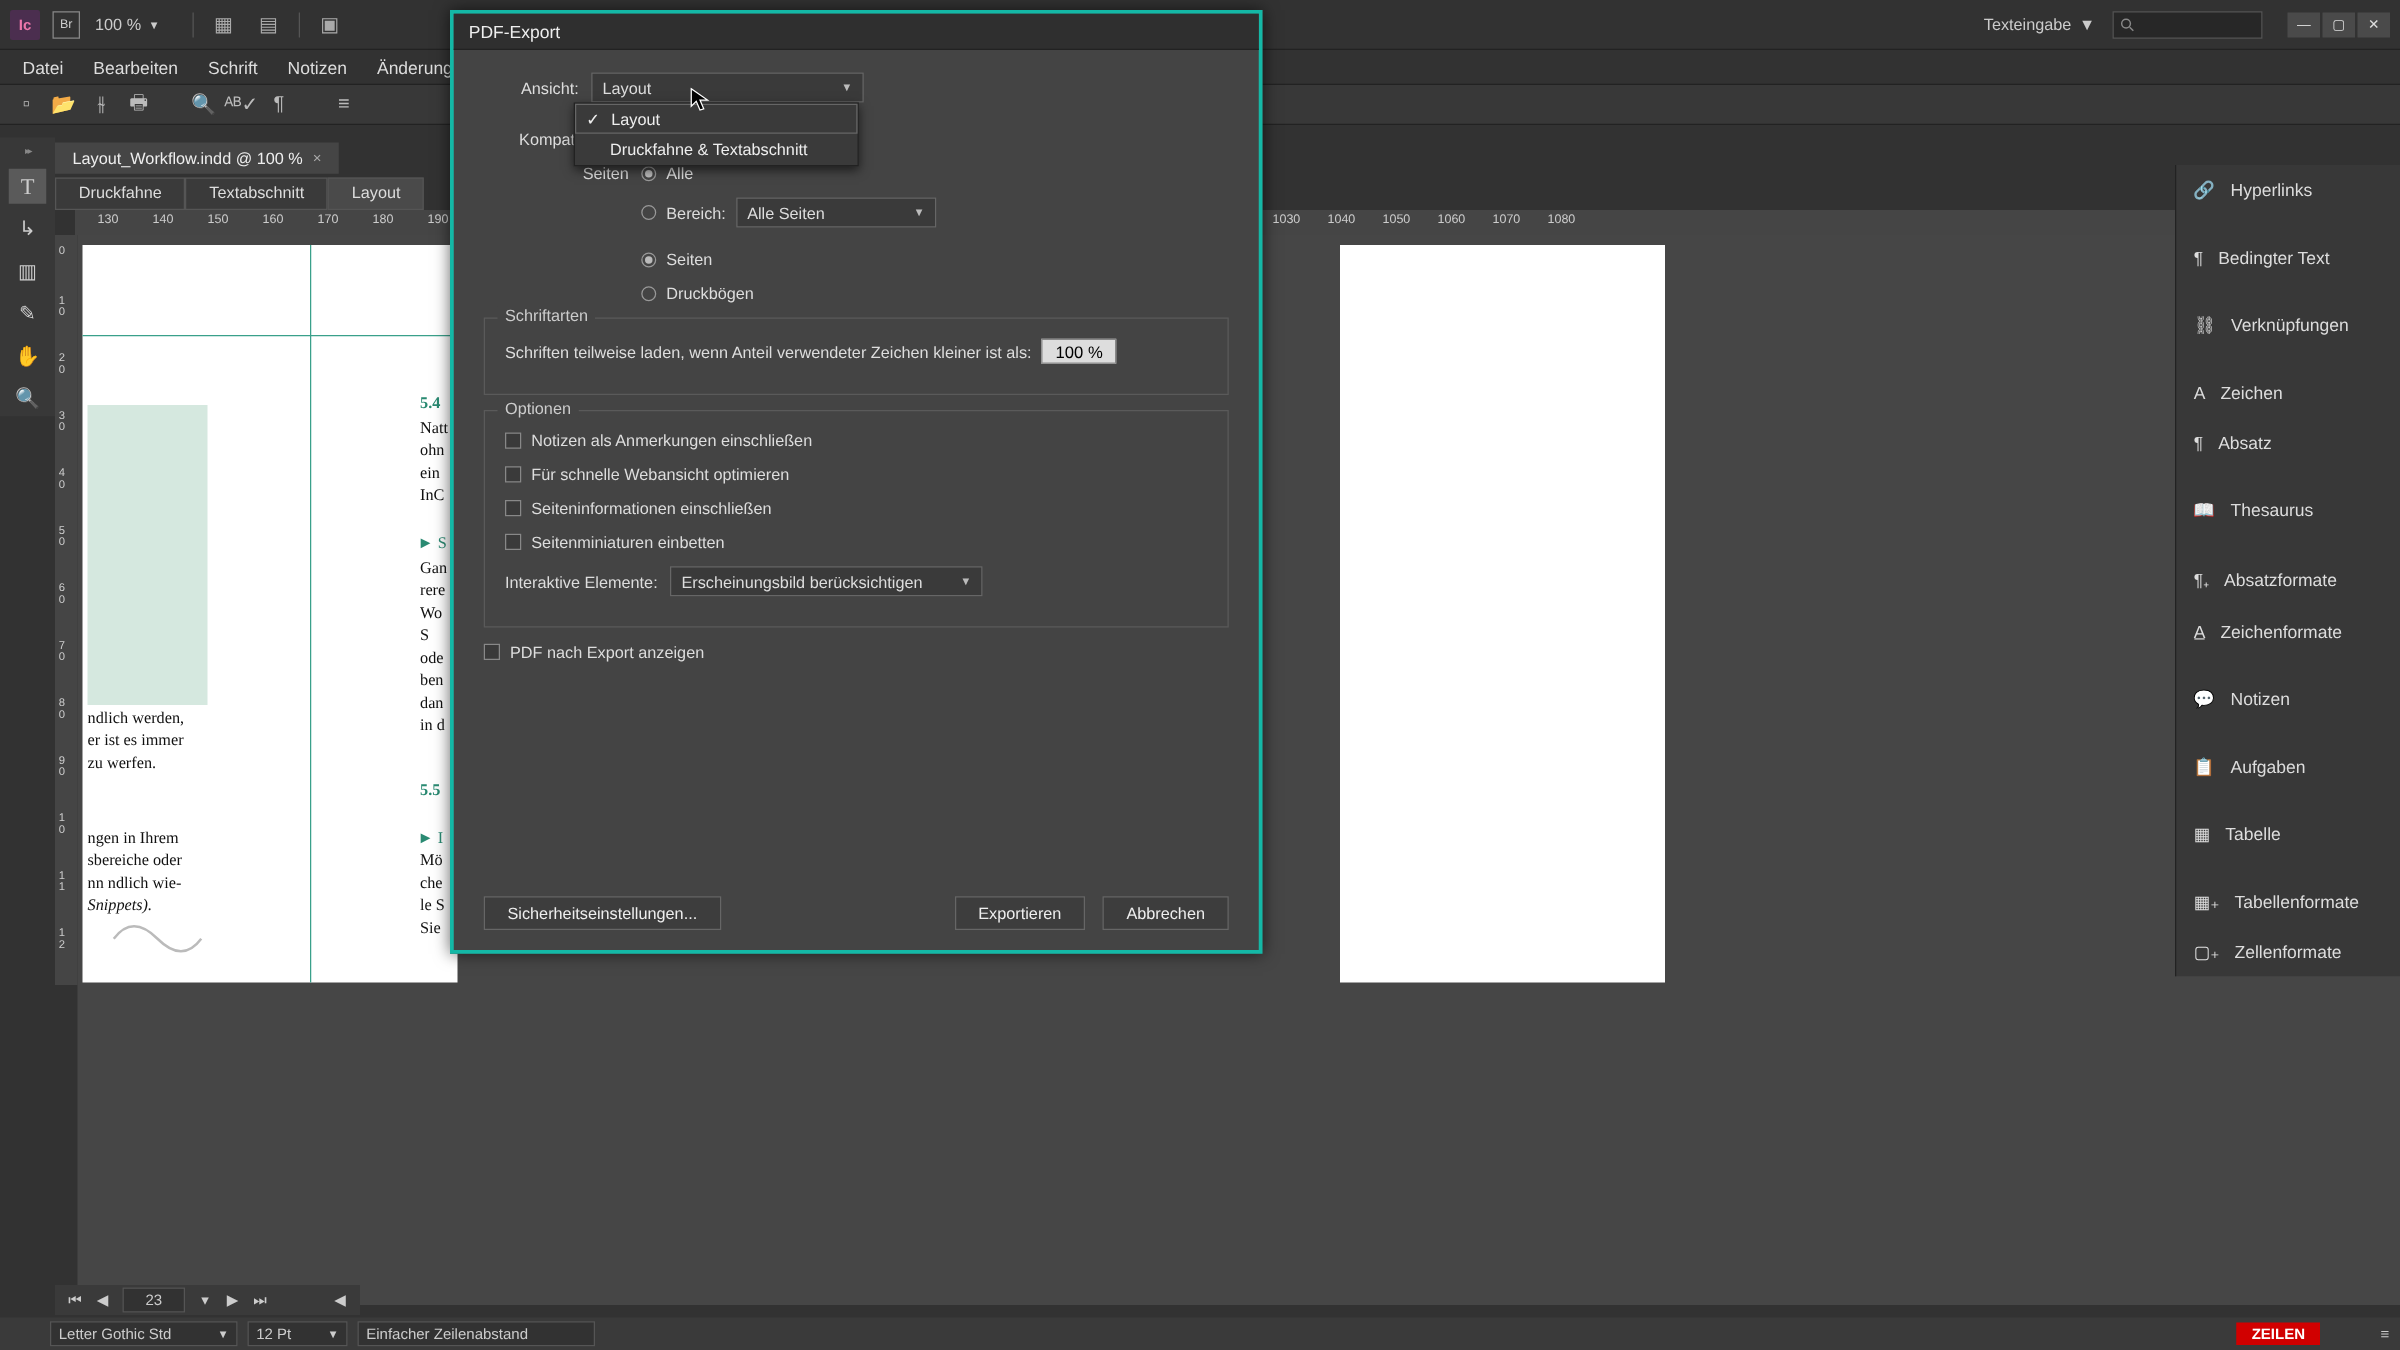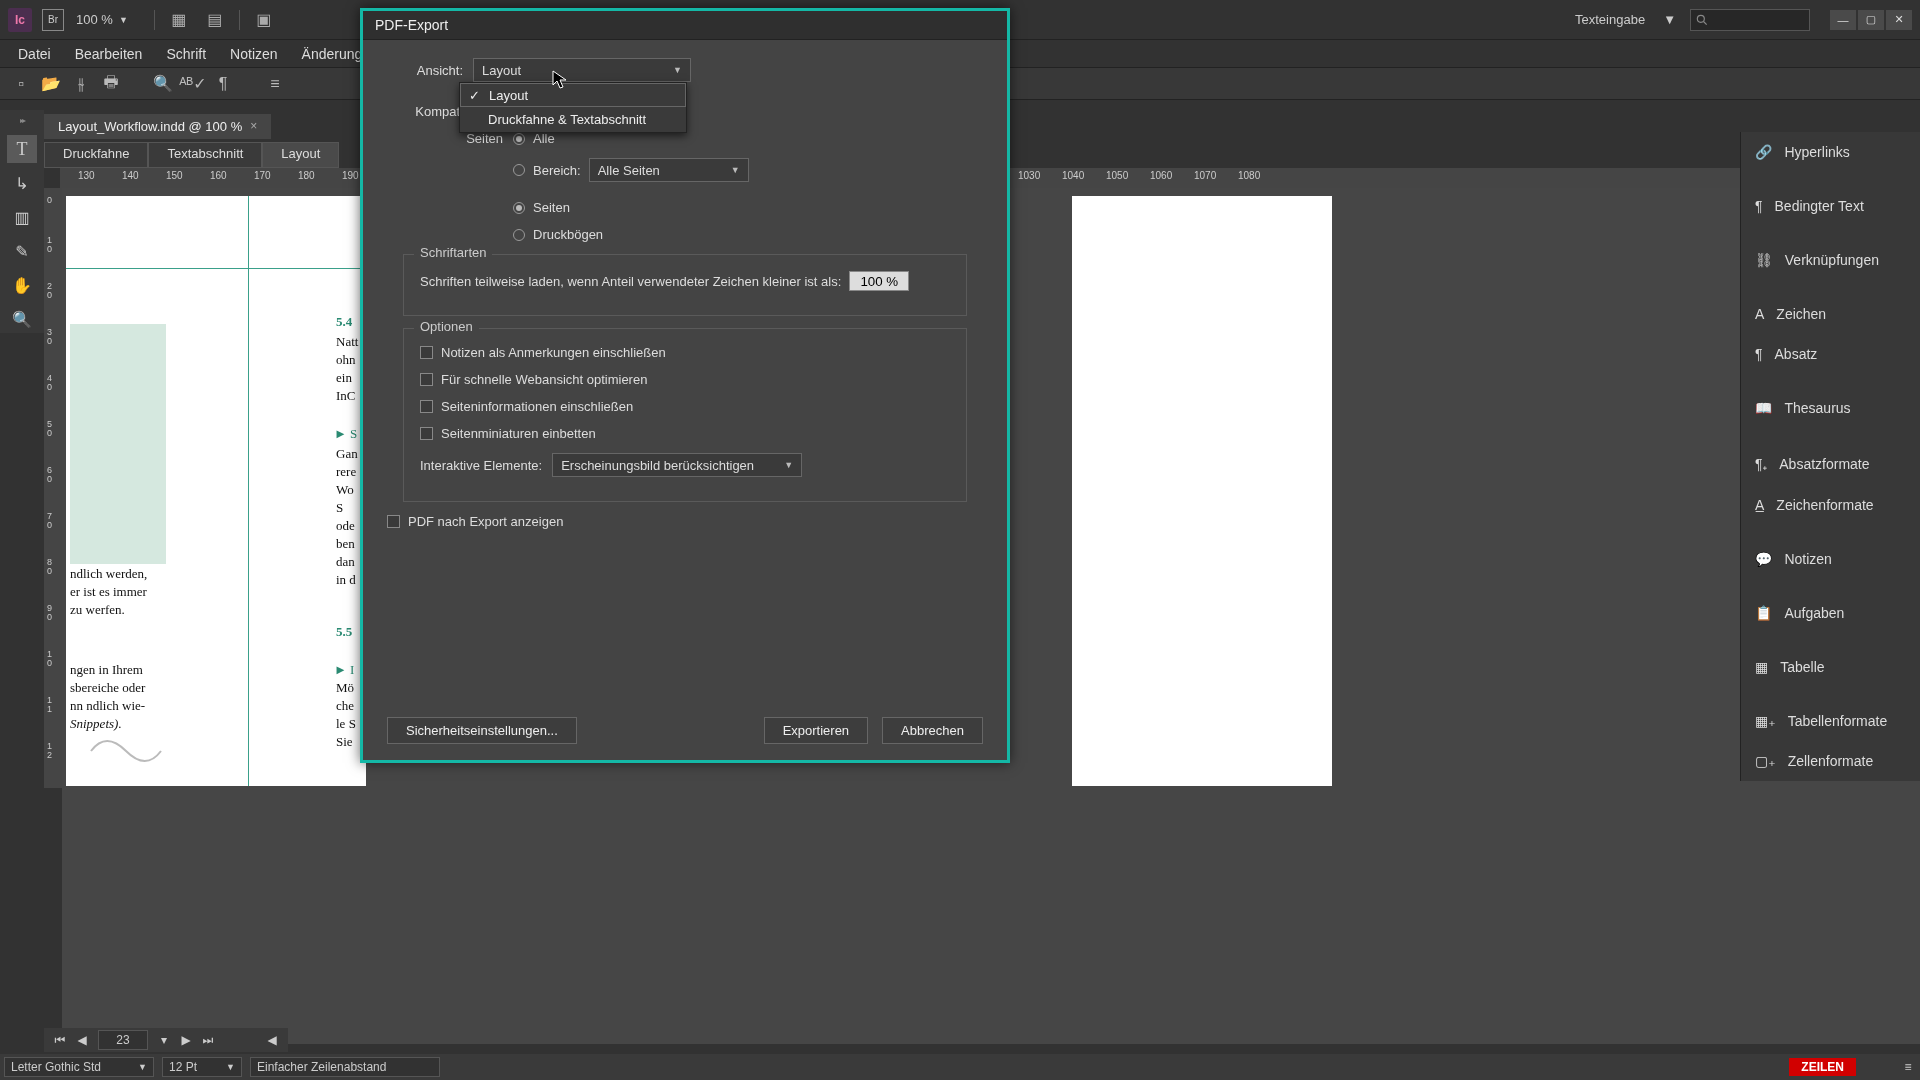--- a/index.html
+++ b/index.html
@@ -7,21 +7,21 @@
 
 
 .titlebar { height: 40px; background: #323232; display: flex; align-items: center; padding: 0 8px; border-bottom: 1px solid #222; }
 .titlebar .logo { width: 24px; height: 24px; background:#4b2e4f; color:#e7a; font-weight:bold; display:flex;align-items:center;justify-content:center;font-size:12px;border-radius:2px;margin-right:10px;}
 .titlebar .br { width:22px;height:22px;border:1px solid #888;color:#ccc;font-size:10px;display:flex;align-items:center;justify-content:center;margin-right:12px;}
 .zoom-sel { color:#ccc; font-size:13px; display:flex;align-items:center;gap:6px;margin-right:20px;}
 .zoom-sel .chev { font-size:9px;}
 .tb-ic { width:24px;height:20px;display:flex;align-items:center;justify-content:center;color:#aaa;margin:0 6px;}
 .tb-sep{width:1px;height:20px;background:#555;margin:0 6px;}
 .spacer{flex:1;}
-.te-box{color:#ccc;font-size:13px;margin-right:14px;display:flex;align-items:center;gap:18px;}
+.te-box{color:#ccc;font-size:13px;margin-right:14px;display:flex;align-items:center;gap:6px;}
 .search-box{width:120px;height:22px;background:#272727;border:1px solid #555;display:flex;align-items:center;padding:0 4px;}
 .search-box svg{stroke:#888;}
 .win-btns{display:flex;gap:2px;margin-left:20px;}
 .win-btn{width:26px;height:20px;background:#4a4a4a;display:flex;align-items:center;justify-content:center;color:#ddd;font-size:11px;}
 
 
 .menubar{height:28px;background:#323232;display:flex;align-items:center;padding:0 6px;gap:0;border-bottom:1px solid #222;}
 .menubar .mi{color:#ddd;font-size:14px;padding:3px 12px;}
 
 
@@ -60,40 +60,40 @@
 .page .ital{font-style:italic;}
 .page .hl{background:#d5e8df;position:absolute;}
 .page-right{position:absolute;left:1010px;top:8px;width:260px;height:590px;background:#fff;}
 
 
 .rpanels{position:absolute;right:0;top:132px;width:180px;background:#383838;border-left:1px solid #222;}
 .rp-item{display:flex;align-items:center;gap:12px;color:#ddd;font-size:14px;padding:12px 14px;}
 .rp-gap{height:14px;}
 
 
-.status{position:absolute;left:0;right:0;bottom:0;height:26px;background:#3a3a3a;display:flex;align-items:center;color:#ccc;font-size:12px;}
+.status{position:absolute;left:0;right:0;bottom:0;height:26px;background:#3a3a3a;display:flex;align-items:center;color:#ccc;font-size:12px;padding-left:36px;}
 .st-field{border:1px solid #555;height:20px;display:flex;align-items:center;padding:0 6px;margin:0 4px;background:#323232;}
 .redbar{background:#d10000;color:#fff;font-weight:bold;padding:2px 12px;font-size:12px;margin-left:auto;margin-right:40px;}
 
 
 .pagenav{position:absolute;left:44px;bottom:28px;height:24px;display:flex;align-items:center;background:#3a3a3a;color:#ccc;font-size:12px;gap:2px;}
 .pagenav .pn{width:20px;text-align:center;}
 
 
 .dlg{position:absolute;left:360px;top:8px;width:650px;background:#444;border:3px solid #14b8a6;box-shadow:0 0 12px rgba(0,0,0,.6);}
 .dlg-title{background:#2f2f2f;color:#eee;font-size:14px;padding:6px 12px;border-bottom:1px solid #222;}
 .dlg-body{padding:18px 24px 14px 24px;color:#ddd;font-size:13px;position:relative;min-height:720px;}
 .row{display:flex;align-items:center;margin-bottom:12px;}
 .lbl{text-align:right;padding-right:10px;}
 .sel{background:#3a3a3a;border:1px solid #666;height:24px;display:flex;align-items:center;padding:0 8px;justify-content:space-between;color:#ddd;min-width:160px;}
 .sel .chv{font-size:9px;color:#bbb;}
 .radio{width:12px;height:12px;border-radius:50%;border:1px solid #999;margin-right:8px;display:inline-block;position:relative;}
 .radio.on::after{content:"";position:absolute;inset:2px;border-radius:50%;background:#bbb;}
 .chk{width:13px;height:13px;border:1px solid #888;margin-right:8px;display:inline-block;background:#3a3a3a;}
-.grp{border:1px solid #5a5a5a; padding:16px 24px 12px 16px;margin:12px 16px;position:relative;}
+.grp{border:1px solid #5a5a5a; padding:16px 24px 12px 16px;margin:12px 0;position:relative;}
 .grp-t{position:absolute;top:-10px;left:10px;background:#444;padding:0 6px;color:#ccc;}
 .txt-in{background:#ddd;color:#000;border:1px solid #888;width:60px;height:20px;text-align:center;}
 .dlg-btns{display:flex;gap:14px;justify-content:flex-end;margin-top:16px;position:absolute;bottom:16px;right:24px;left:24px;}
 .btn{background:#3d3d3d;border:1px solid #666;color:#eee;padding:5px 18px;font-size:13px;}
 .btn.sec{margin-right:auto;}
 
 
 .dd-open{position:absolute;background:#3a3a3a;border:1px solid #222;box-shadow:0 3px 8px rgba(0,0,0,.6);z-index:50;}
 .dd-open .opt{padding:5px 14px 5px 28px;color:#eee;font-size:13px;position:relative;}
 .dd-open .opt.sel::before{content:"✓";position:absolute;left:8px;}

